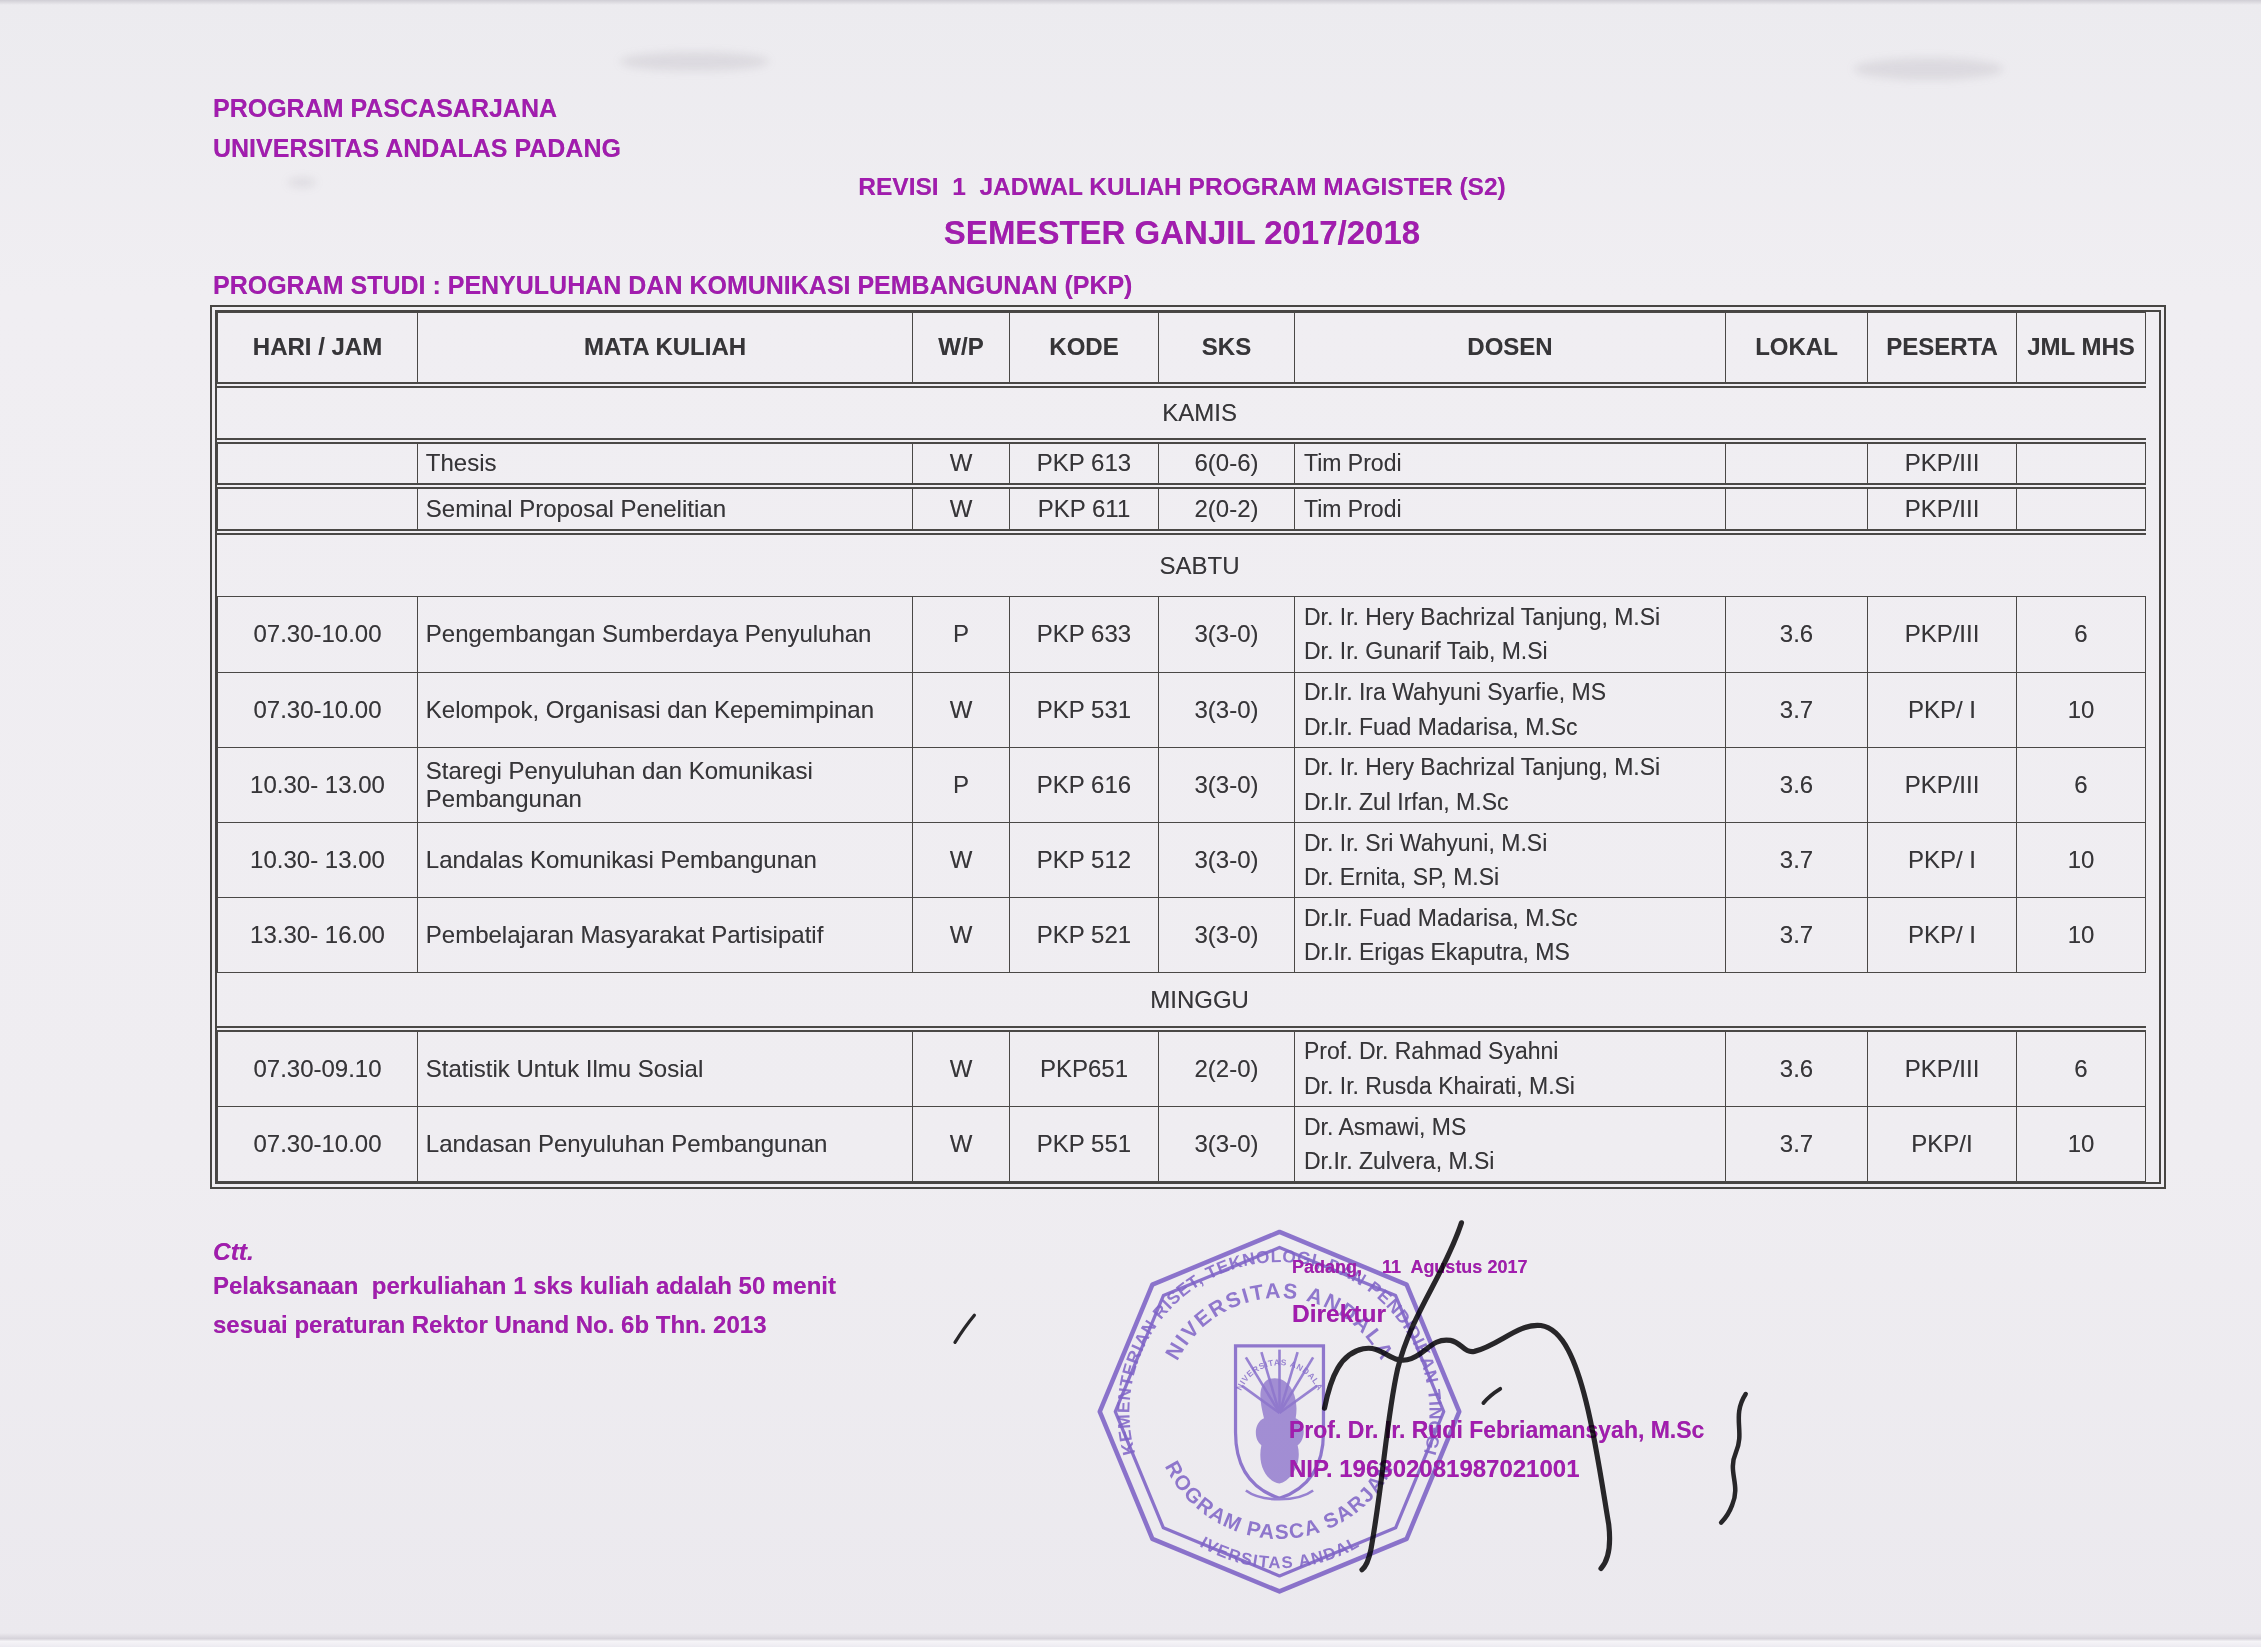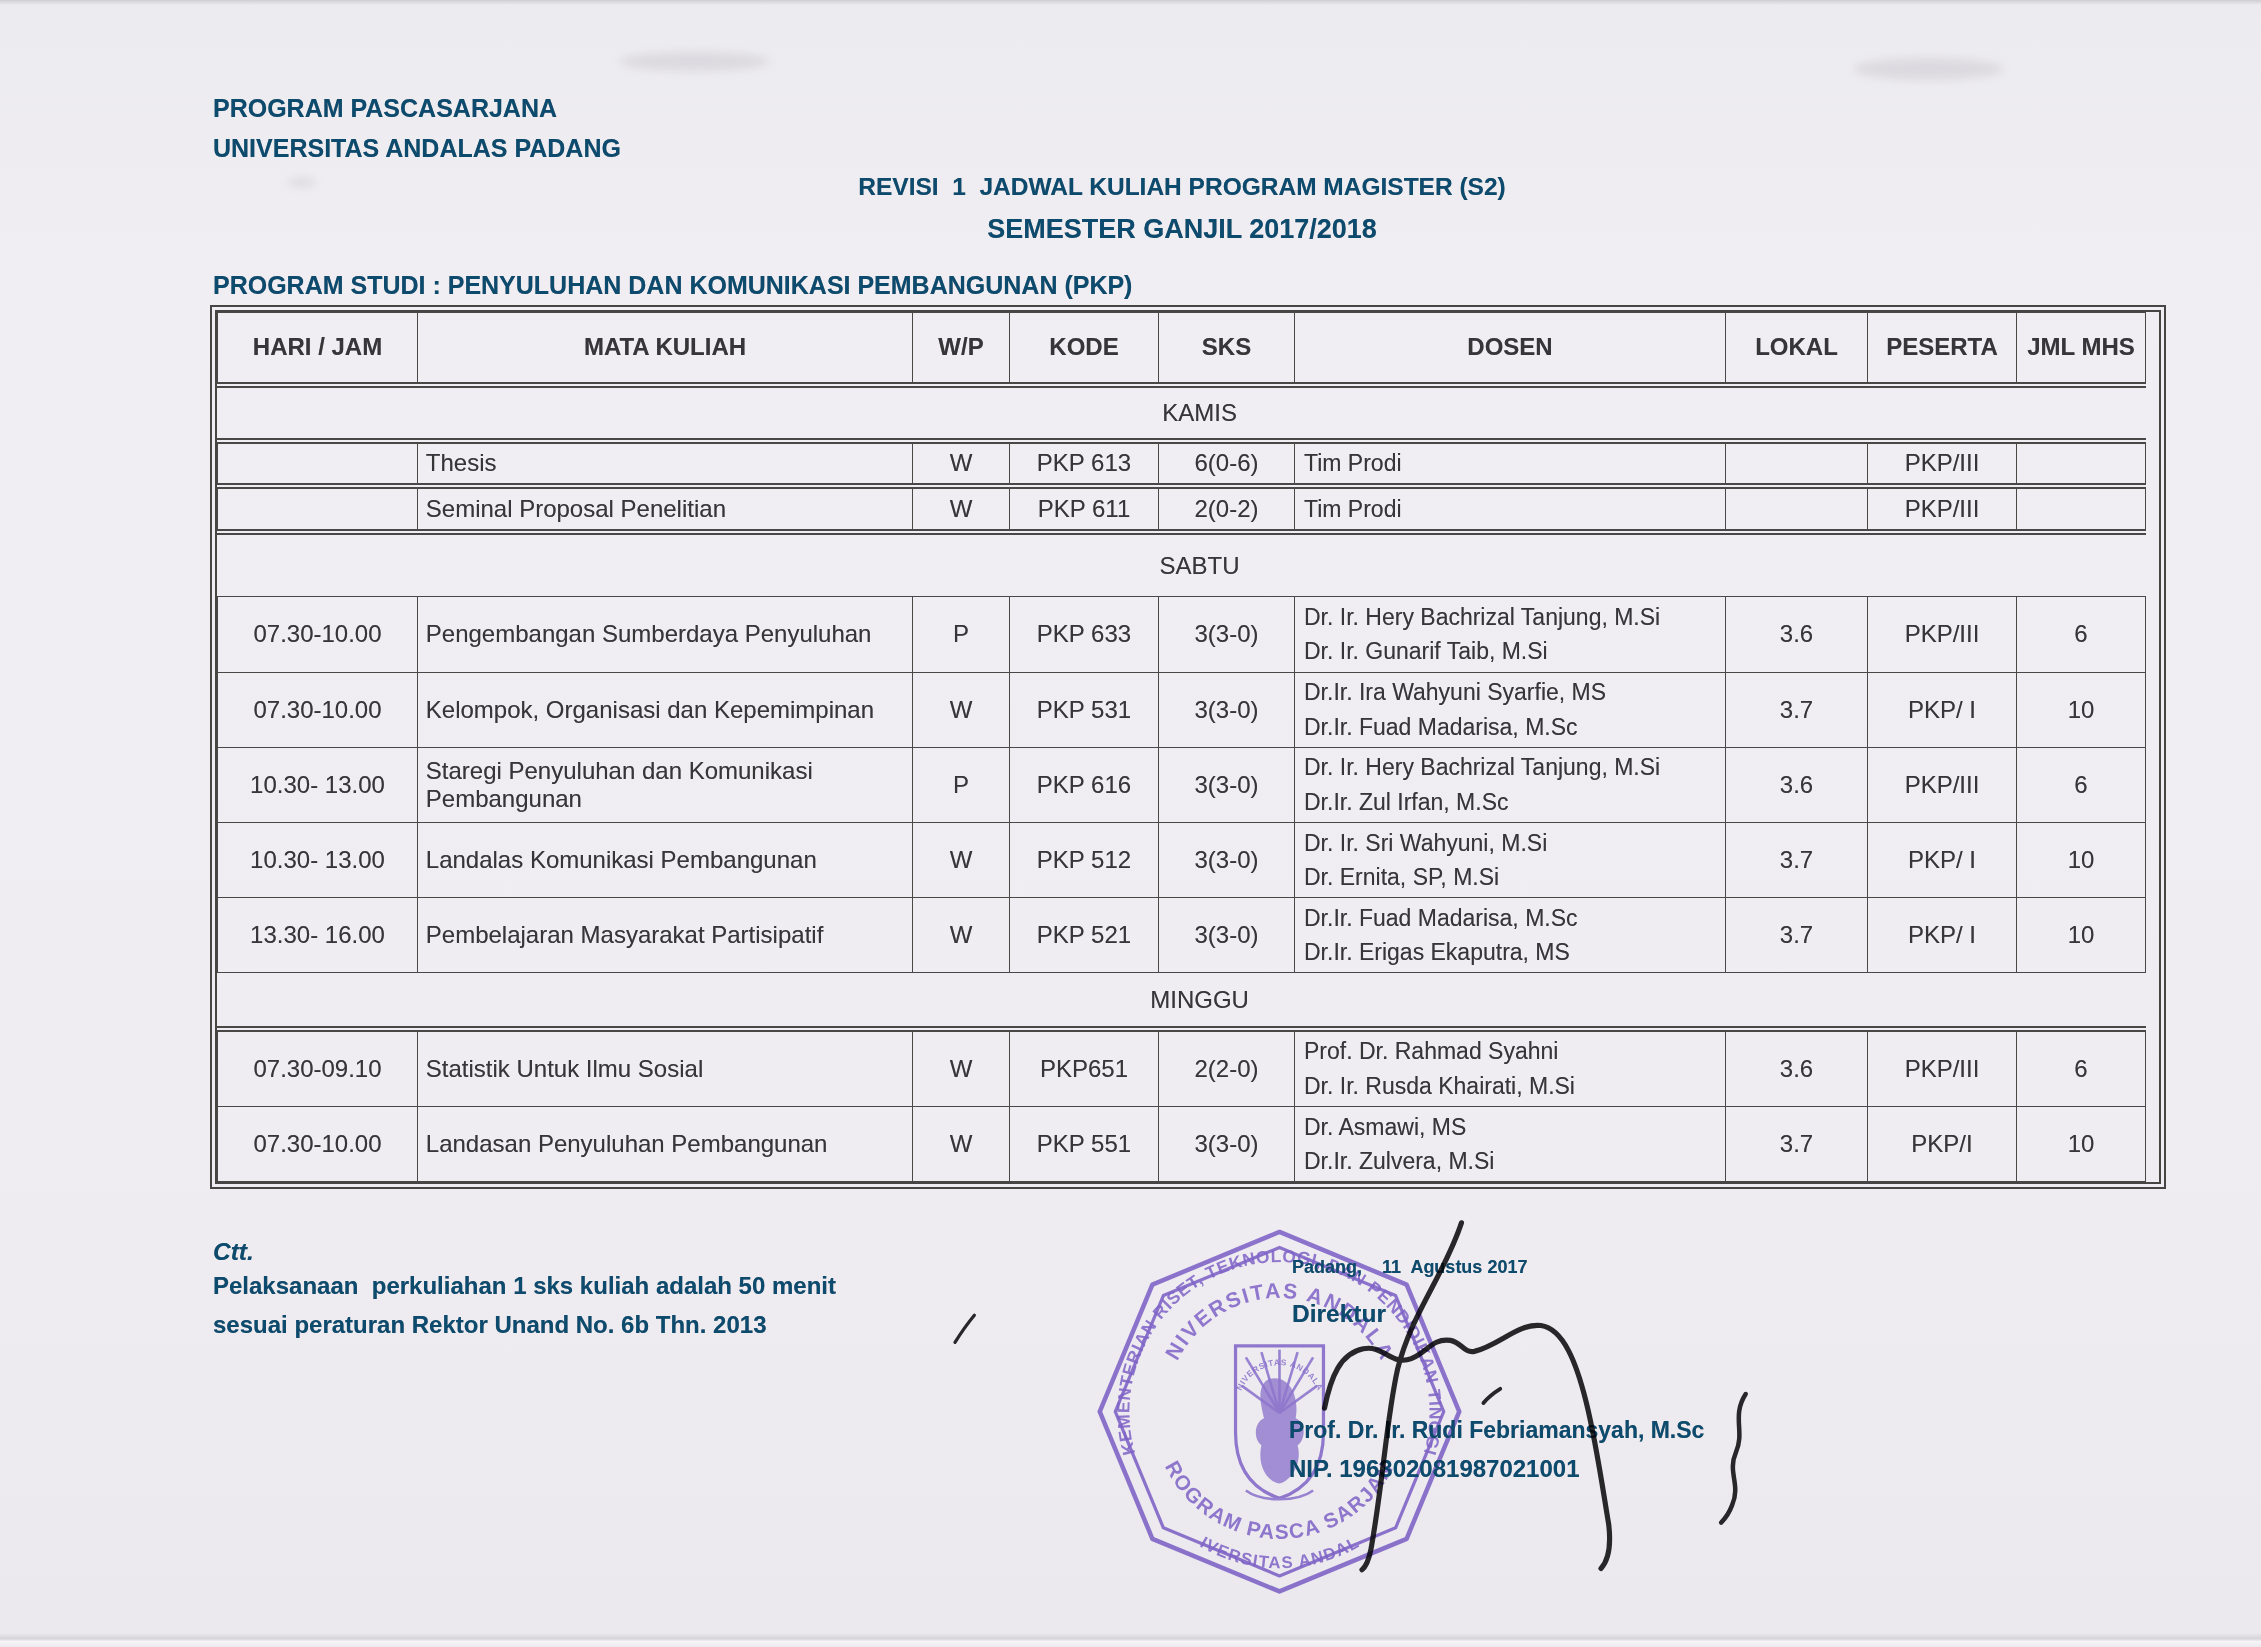--- a/index.html
+++ b/index.html
@@ -3,32 +3,32 @@
 <meta charset="utf-8">
 <style>
   html,body{margin:0;padding:0;}
   body{
     width:2261px;height:1647px;position:relative;overflow:hidden;
     background:linear-gradient(180deg,#ecebef 0%,#f0eef2 18%,#efedf1 70%,#ebe9ee 100%);
     font-family:"Liberation Sans", sans-serif;
     color:#3a393b;
   }
   .abs{position:absolute;white-space:pre-wrap;}
-  .ink{color:#0c4a6e;text-shadow:0 0 0.6px rgba(52,51,54,.45);}
+  .ink{color:#a21caf;text-shadow:0 0 0.6px rgba(52,51,54,.45);}
   .b{font-weight:700;}
   .edge-top{position:absolute;left:0;top:0;width:2261px;height:5.2px;
     background:linear-gradient(180deg,#b9b6bf 0%,rgba(239,237,241,0) 100%);opacity:.55;}
   .edge-bottom{position:absolute;left:0;top:1633px;width:2261px;height:14px;
     background:linear-gradient(180deg,rgba(239,237,241,0) 0%,#d6d3da 40%,#f5f4f7 60%,#eceaf0 100%);}
   .smudge{position:absolute;border-radius:50%;background:rgba(120,114,128,.14);filter:blur(4.5px);}
 
   .org1{left:213px;top:94px;font-size:25px;}
   .org2{left:213px;top:134px;font-size:25px;}
   .titlebox{left:213px;top:173px;width:1938px;text-align:center;font-size:24.5px;}
-  .title2{left:213px;top:214px;width:1938px;text-align:center;font-size:27px;}
+  .title2{left:213px;top:214px;width:1938px;text-align:center;font-size:33px;}
   .prodi{left:213px;top:271px;font-size:25px;}
 
   .tableframe{
     position:absolute;left:210px;top:305px;width:1942px;
     border:7px double #474543;background:transparent;
   }
   table.sched{border-collapse:collapse;table-layout:fixed;width:1927px;}
   .sched th,.sched td{
     border:1.9px solid #4a4846;
     font-size:24px;color:#363538;

